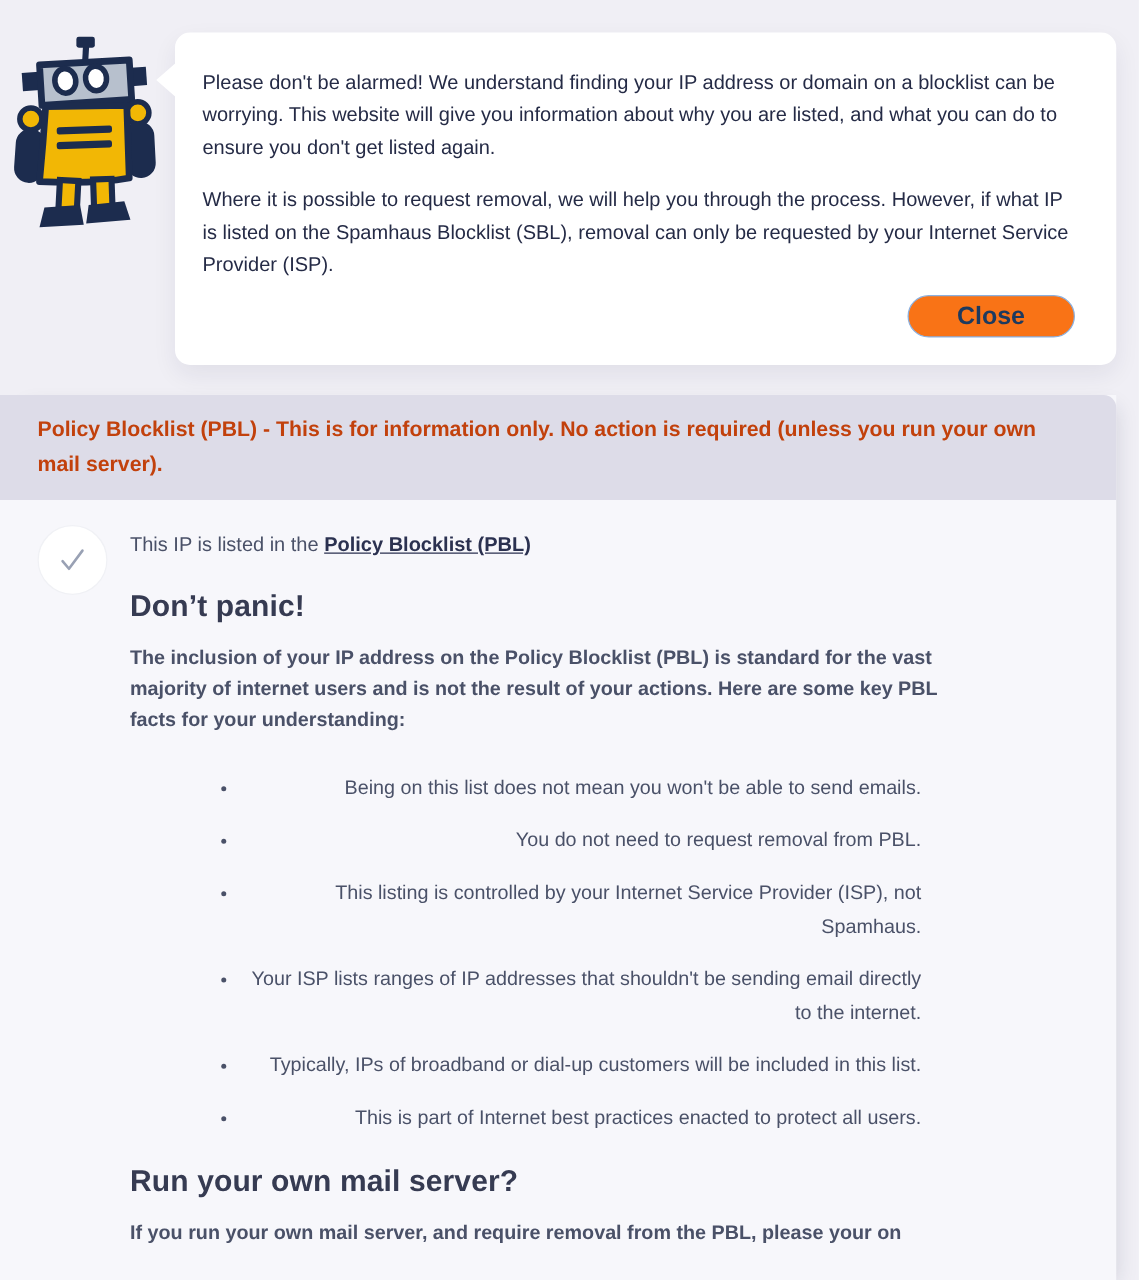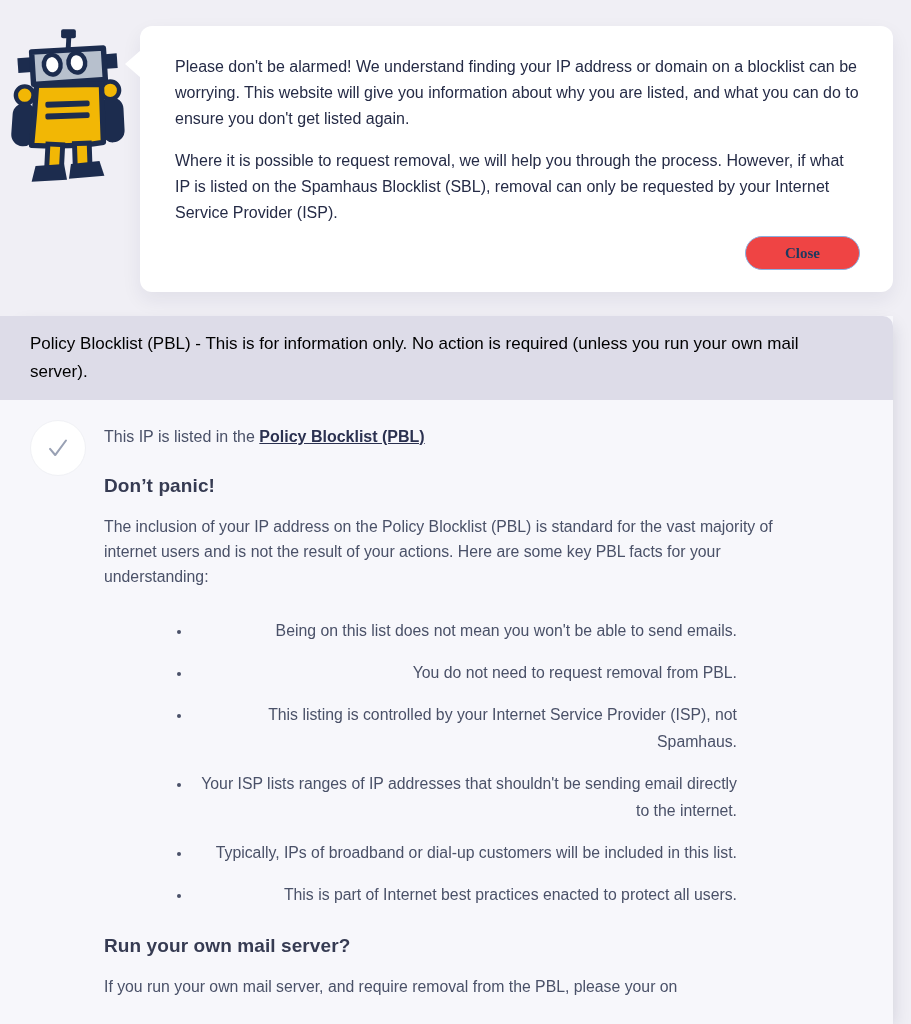--- a/index.html
+++ b/index.html
@@ -20,21 +20,21 @@
     left: 8px; top: 28px;
     width: 118px; height: 158px;
   }
 
   .bubble {
     position: relative;
     margin-left: 140px;
     width: 753px;
     background: #ffffff;
     border-radius: 12px;
-    padding: 28px 33px 22px 35px;
+    padding: 28px 33px 22px 22px;
     box-shadow: 0 8px 20px rgba(30,35,70,0.07);
   }
   .bubble::before {
     content: "";
     position: absolute;
     left: -15px; top: 24px;
     width: 0; height: 0;
     border-top: 14px solid transparent;
     border-bottom: 14px solid transparent;
     border-right: 16px solid #ffffff;
@@ -43,26 +43,26 @@
     font-size: 16px;
     line-height: 26px;
     color: #252b46;
     max-width: 700px;
   }
   .bubble p + p { margin-top: 16px; }
 
   .close-row { text-align: right; margin-top: 10px; padding-right: 0; }
   .close-btn {
     display: inline-block;
-    background: #ef4444;
+    background: #f97316;
     border: 1px solid #8ab0e0;
     border-radius: 17px;
     padding: 7px 39px;
-    font-family: Liberation Serif, serif;
-    font-size: 15px;
+    font-family: Liberation Sans, sans-serif;
+    font-size: 20px;
     font-weight: bold;
     color: #1d3a5f;
     cursor: pointer;
     line-height: 18px;
   }
 
   
   .result-card {
     margin-top: 24px;
     width: 893px;
@@ -71,22 +71,22 @@
     box-shadow: 10px 0 16px -10px rgba(30,35,70,0.15);
   }
   .result-header {
     background: #dddce8;
     border-top-right-radius: 10px;
     padding: 14px 30px;
   }
   .result-header h2 {
     font-size: 17px;
     line-height: 28px;
-    font-weight: normal;
-    color: #000000;
+    font-weight: bold;
+    color: #c2410c;
     max-width: 810px;
   }
 
   .result-content {
     position: relative;
     padding: 26px 30px 0 104px;
   }
 
   .check-circle {
     position: absolute;
@@ -105,33 +105,34 @@
     line-height: 22px;
     color: #4a5168;
     margin-bottom: 26px;
   }
   .listed-link {
     color: #2b3150;
     font-weight: bold;
   }
 
   .section-heading {
-    font-size: 19px;
+    font-size: 24px;
     line-height: 24px;
     font-weight: bold;
     color: #363b52;
     margin-bottom: 16px;
     letter-spacing: 0.1px;
   }
 
   .body-para {
     font-size: 15.8px;
     line-height: 25px;
     color: #4a5168;
     max-width: 685px;
+    font-weight: bold;
   }
 
   ul.facts {
     margin: 28px 0 26px 56px;
     padding-left: 32px;
     list-style: disc;
   }
   ul.facts li {
     max-width: 545px;
     font-size: 15.8px;

